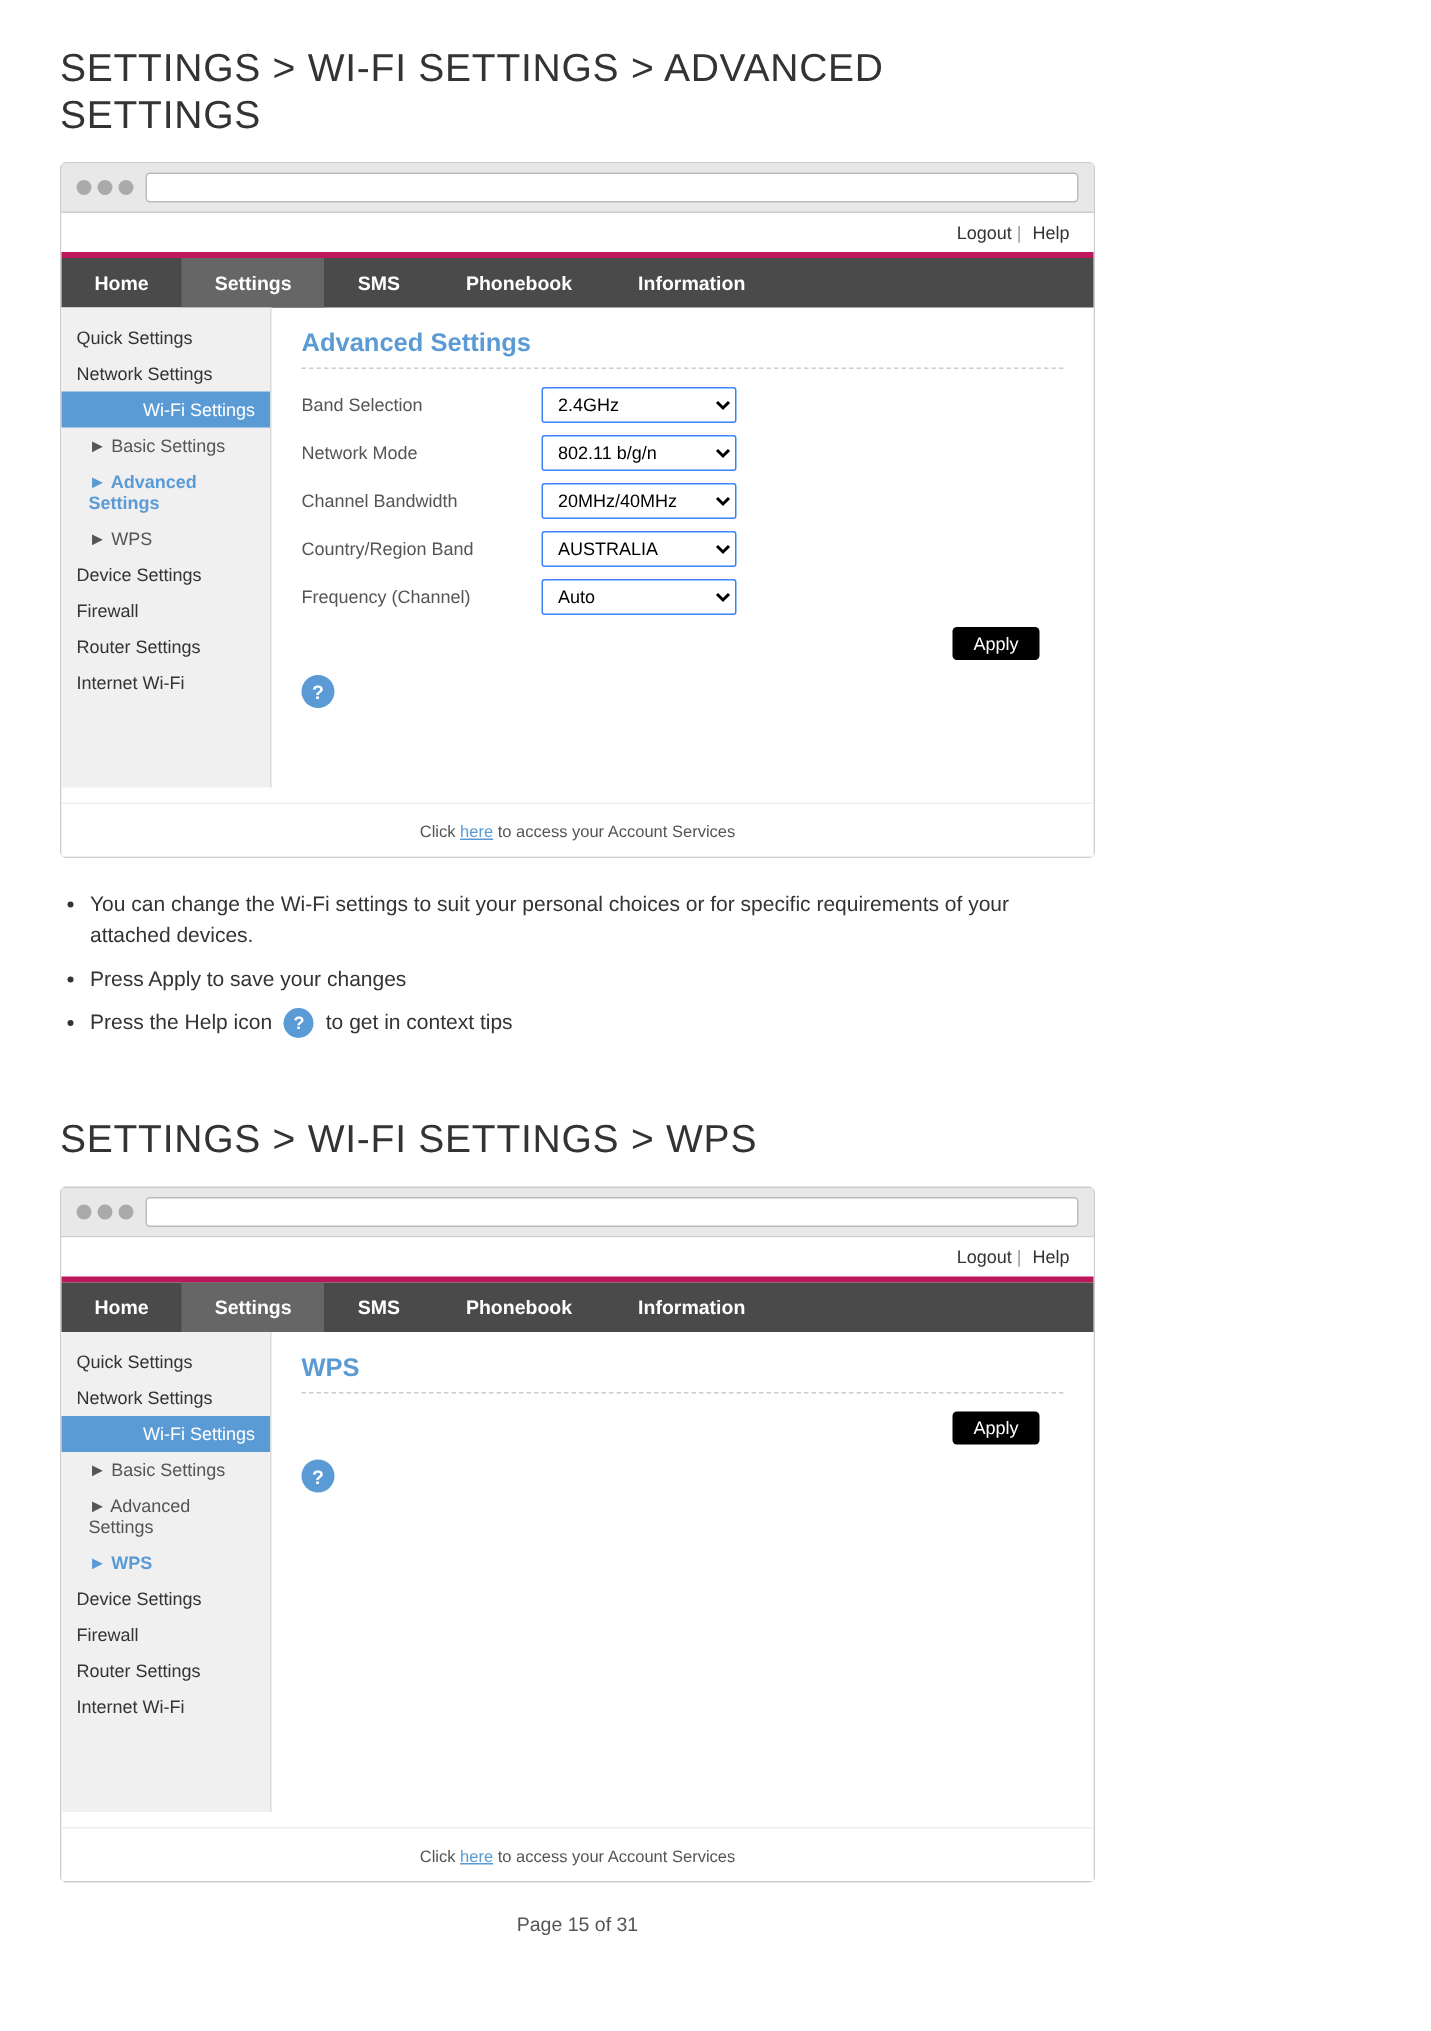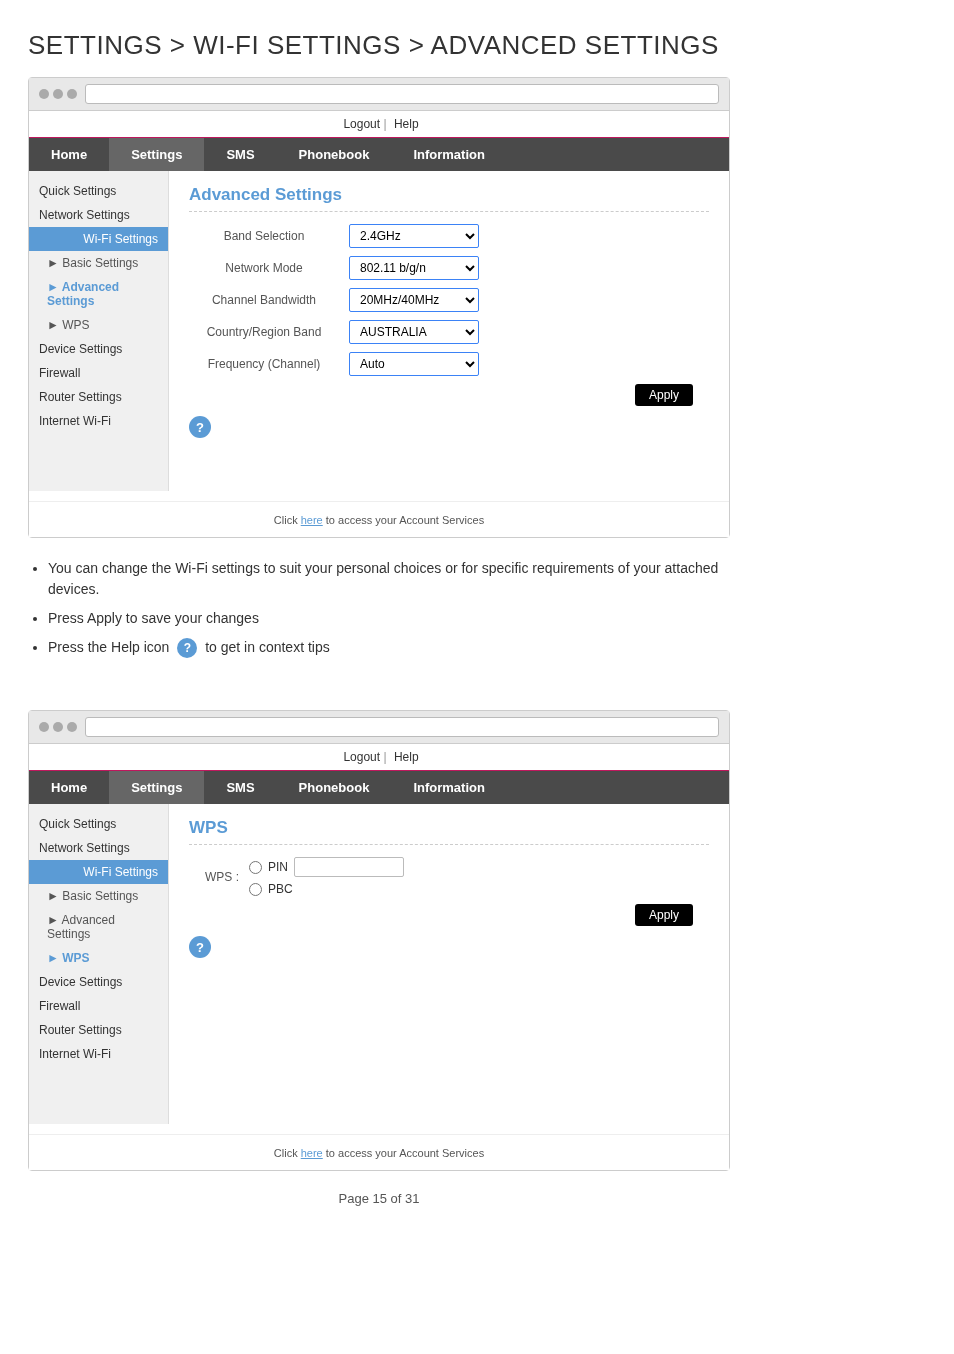--- a/index.html
+++ b/index.html
@@ -7,21 +7,21 @@
       font-family: Arial, sans-serif;
       background: #fff;
       color: #333;
       font-size: 13px;
     }
 
     .page-container {
       width: 770px;
       min-height: 1354px;
       background: #fff;
-      padding: 30px 40px 40px 28px;
+      padding: 30px 40px 40px 40px;
     }
 
     .section-title {
       font-size: 26px;
       font-weight: normal;
       color: #333;
       margin-bottom: 16px;
       letter-spacing: 0.5px;
     }
 
@@ -59,24 +59,24 @@
       color: #555;
     }
 
     .router-ui {
       background: #fff;
       padding: 0;
     }
 
     .router-topbar {
       background: #fff;
-      text-align: center;
+      text-align: right;
       padding: 6px 16px;
       font-size: 12px;
-      border-bottom: 1px solid #be185d;
+      border-bottom: 4px solid #be185d;
     }
 
     .router-topbar a {
       color: #333;
       text-decoration: none;
       margin-left: 4px;
     }
 
     .router-topbar .sep {
       color: #999;
@@ -150,21 +150,21 @@
     }
 
     .form-row {
       display: flex;
       align-items: center;
       margin-bottom: 8px;
     }
 
     .form-label {
       width: 160px;
-      text-align: center;
+      text-align: left;
       padding-right: 10px;
       font-size: 12px;
       color: #555;
     }
 
     .form-control {
       font-size: 12px;
       border: 1px solid #3b82f6;
       padding: 3px 6px;
       border-radius: 2px;
@@ -415,20 +415,23 @@
     </li>
     <li>
       <span>Press the Help icon</span>
       <span class="inline-help-icon">?</span>
       <span>to get in context tips</span>
     </li>
   </ul>
 
   <div class="section-gap"></div>
 
+  <h1 class="section-title">
+    <span>SETTINGS &gt; WI-FI SETTINGS &gt; WPS</span>
+  </h1>
 
   <div class="browser-window">
     <div class="browser-toolbar">
       <div class="browser-dots">
         <div class="browser-dot"></div>
         <div class="browser-dot"></div>
         <div class="browser-dot"></div>
       </div>
       <div class="browser-addressbar"></div>
     </div>
@@ -460,36 +463,20 @@
           <div class="sidebar-item sub active-sub" style="color:#5b9bd5;font-weight:bold;">► WPS</div>
           <div class="sidebar-item">Device Settings</div>
           <div class="sidebar-item">Firewall</div>
           <div class="sidebar-item">Router Settings</div>
           <div class="sidebar-item">Internet Wi-Fi</div>
         </div>
 
         <div class="main-content">
           <div class="content-title">WPS</div>
 
-          <div class="wps-form">
-            <div class="wps-row">
-              <span class="wps-label">WPS :</span>
-              <div class="radio-group">
-                <div class="radio-row">
-                  <input type="radio" name="wps_mode" value="pin" style="">
-                  <span>PIN</span>
-                  <input type="text" class="pin-input" style="">
-                </div>
-                <div class="radio-row">
-                  <input type="radio" name="wps_mode" value="pbc" style="">
-                  <span>PBC</span>
-                </div>
-              </div>
-            </div>
-          </div>
 
           <div class="apply-row">
             <button class="btn-apply">Apply</button>
           </div>
 
           <div class="help-icon">?</div>
         </div>
       </div>
 
       <div class="router-footer">

